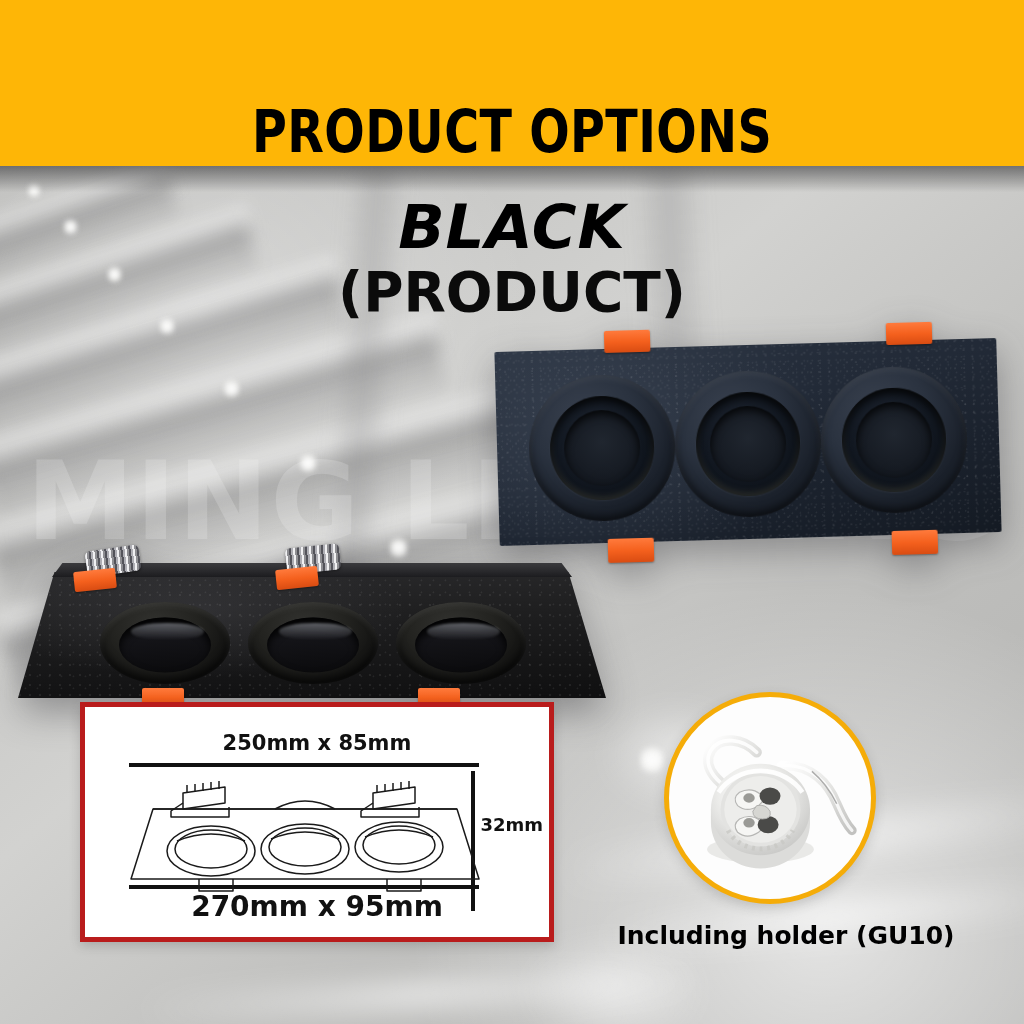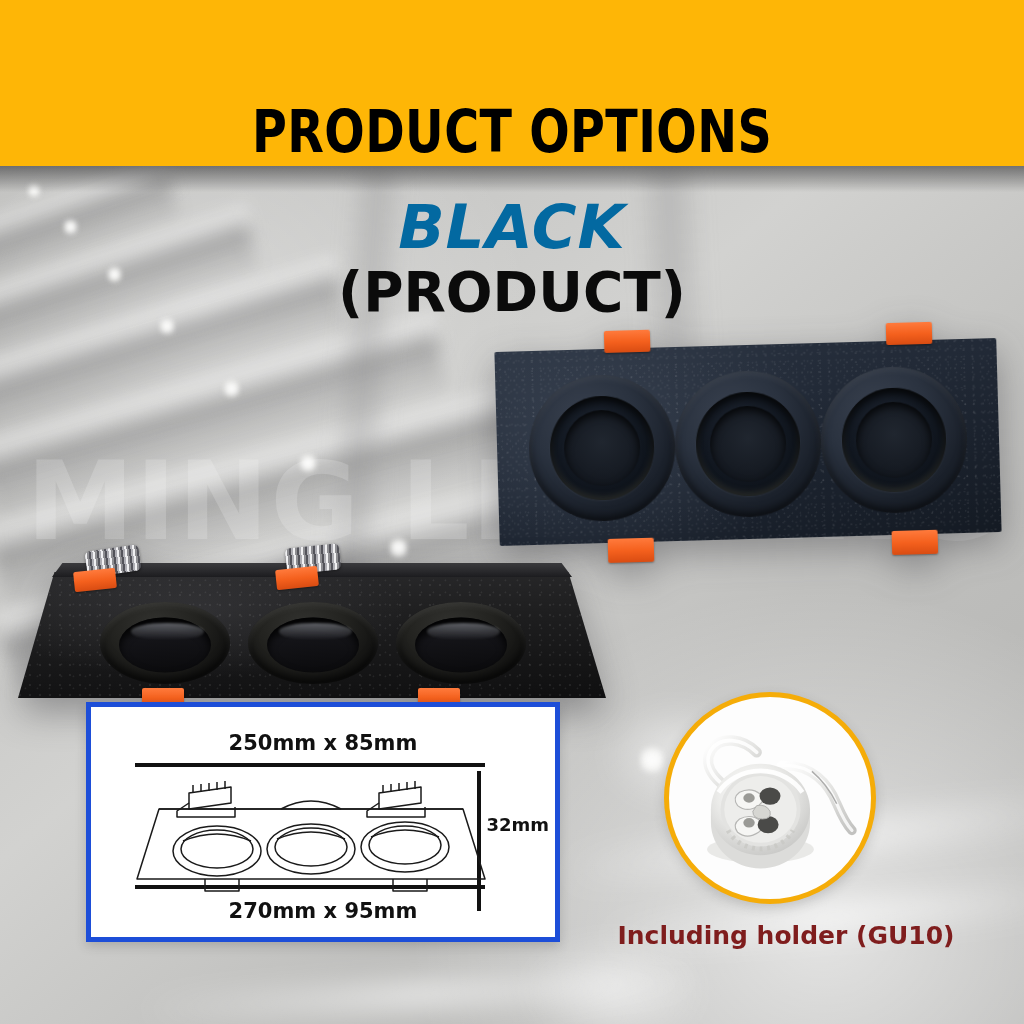--- a/index.html
+++ b/index.html
@@ -129,21 +129,21 @@
     top: 196px;
     text-align: center;
     z-index: 30;
     line-height: 1;
   }
   .name-primary {
     font-family: "DejaVu Sans", sans-serif;
     font-weight: bold;
     font-style: italic;
     font-size: 61px;
-    color: #0369a1;
+    color: #000000;
     letter-spacing: 1px;
   }
   .name-secondary {
     margin-top: 8px;
     font-family: "DejaVu Sans", sans-serif;
     font-weight: bold;
     font-size: 55px;
     color: #0b0b0b;
     letter-spacing: 0px;
   }
@@ -307,26 +307,26 @@
     width: 56%;
     height: 20%;
     border-radius: 50%;
     background: linear-gradient(180deg, rgba(210,215,225,0.42), rgba(210,215,225,0.0));
     filter: blur(1.2px);
   }
 
   
   .dim-card {
     position: absolute;
-    left: 86px;
+    left: 80px;
     top: 702px;
     width: 474px;
     height: 240px;
     background: #ffffff;
-    border: 5px solid #1d4ed8;
+    border: 5px solid #b91c1c;
     box-sizing: border-box;
     z-index: 32;
     box-shadow: 0 4px 10px rgba(60,60,60,0.22);
     padding-left: 38px;
   }
   .dim-label {
     position: absolute;
     font-family: "DejaVu Sans", sans-serif;
     font-weight: bold;
     color: #111111;
@@ -337,21 +337,21 @@
     left: 0;
     right: 0;
     text-align: center;
     font-size: 21px;
   }
   .dim-bottom {
     bottom: 14px;
     left: 0;
     right: 0;
     text-align: center;
-    font-size: 21px;
+    font-size: 28px;
   }
   .dim-side {
     right: 6px;
     top: 107px;
     font-size: 18px;
   }
   .rule-h {
     position: absolute;
     height: 4px;
     background: #111111;
@@ -390,21 +390,21 @@
   }
   .gu10-caption {
     position: absolute;
     left: 596px;
     top: 921px;
     width: 380px;
     text-align: center;
     font-family: "DejaVu Sans", sans-serif;
     font-weight: bold;
     font-size: 25px;
-    color: #7f1d1d;
+    color: #000000;
     z-index: 32;
     white-space: nowrap;
   }
 </style>
 </head>
 <body>
 
 <div id="poster">
 
   <div class="bg-stage">

